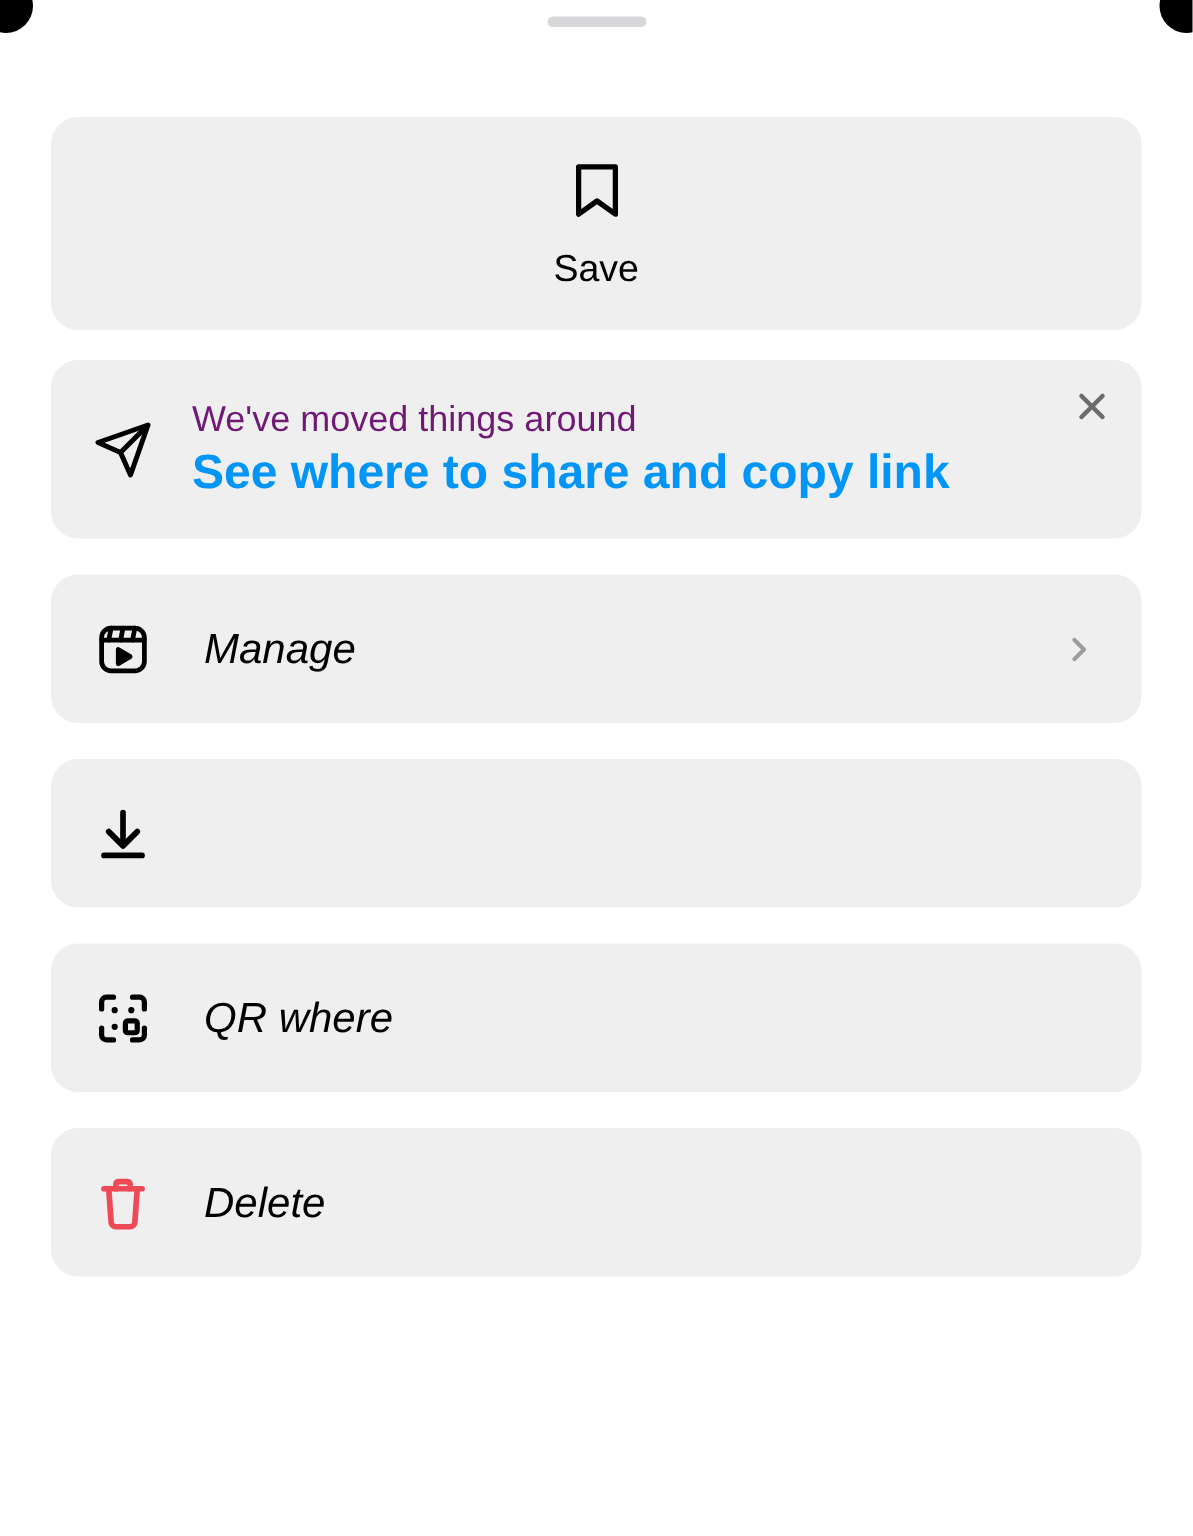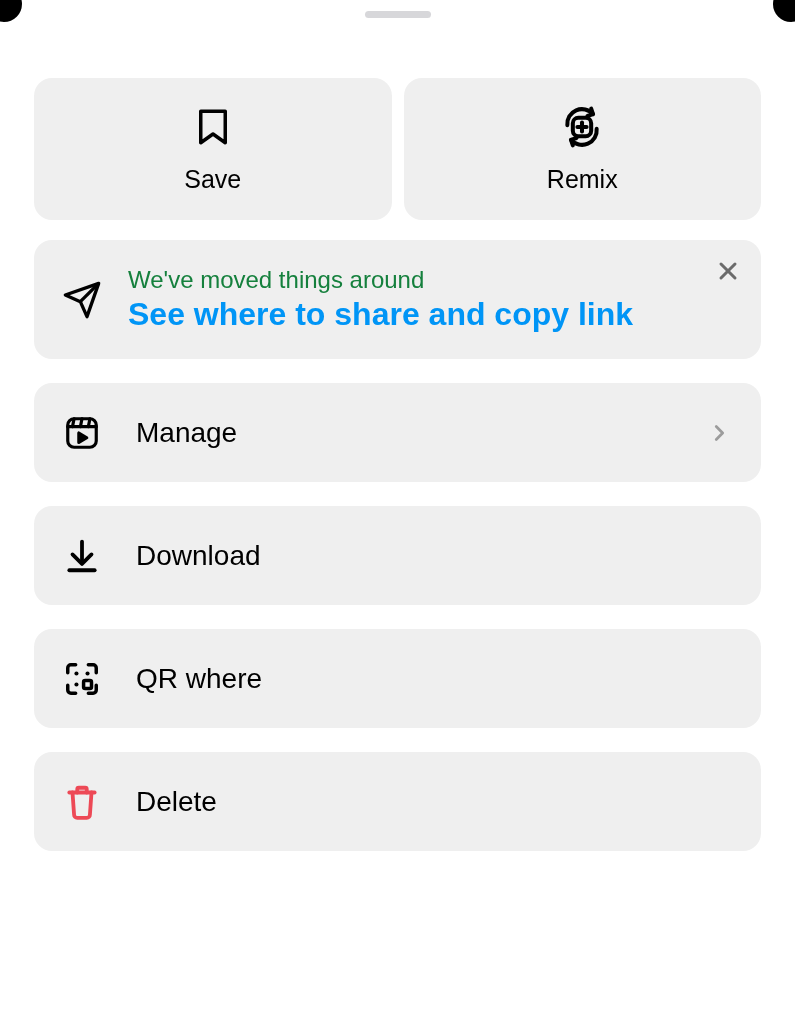--- a/index.html
+++ b/index.html
@@ -84,21 +84,21 @@
     justify-content: center;
   }
   .banner-text {
     flex: 1;
     display: flex;
     flex-direction: column;
     gap: 2px;
   }
   .banner-title {
     font-size: 24px;
-    color: #15803d;
+    color: #701a75;
   }
   .banner-link {
     font-size: 32px;
     font-weight: 600;
     color: #0095f6;
     cursor: pointer;
   }
   .banner-close {
     position: absolute;
     top: 16px;
@@ -132,20 +132,21 @@
     flex: 0 0 40px;
     display: flex;
     align-items: center;
     justify-content: center;
     color: #000;
   }
   .row-label {
     flex: 1;
     font-size: 28px;
     color: #000;
+    font-style: italic;
   }
   .row.danger .row-label { color: #000000; }
   .row.danger .row-icon { color: #ed4956; }
   .chevron {
     width: 28px;
     height: 28px;
     display: flex;
     align-items: center;
     justify-content: center;
     color: #9c9c9c;
@@ -164,34 +165,20 @@
 
     <div class="tile">
       <span class="tile-icon">
         <svg width="42" height="42" viewBox="0 0 24 24" fill="none" stroke="#000" stroke-width="2" stroke-linejoin="round">
           <path d="M5 3h14v18l-7-5-7 5V3z"></path>
         </svg>
       </span>
       <span class="tile-label">Save</span>
     </div>
 
-    <div class="tile">
-      <span class="tile-icon">
-        <svg width="46" height="46" viewBox="0 0 24 24" fill="none" stroke="#000" stroke-width="2.2" stroke-linecap="round" stroke-linejoin="round">
-          <rect x="7" y="7" width="10" height="10" rx="3"></rect>
-          <line x1="12" y1="9.5" x2="12" y2="14.5"></line>
-          <line x1="9.5" y1="12" x2="14.5" y2="12"></line>
-          <path d="M4 11 A8 8 0 0 1 18 5"></path>
-          <polyline points="17 2 18 5 15 6"></polyline>
-          <path d="M20 13 A8 8 0 0 1 6 19"></path>
-          <polyline points="7 22 6 19 9 18"></polyline>
-        </svg>
-      </span>
-      <span class="tile-label">Remix</span>
-    </div>
 
 
   </div>
 
   <div class="banner">
     <span class="banner-icon">
       <svg width="40" height="40" viewBox="0 0 24 24" fill="none" stroke="#000" stroke-width="2" stroke-linejoin="round">
         <path d="M22 2 L2 9 L11 13 L15 22 L22 2 Z"></path>
         <line x1="11" y1="13" x2="22" y2="2"></line>
       </svg>
@@ -231,21 +218,20 @@
 
 
     <div class="row">
       <span class="row-icon">
         <svg width="38" height="38" viewBox="0 0 24 24" fill="none" stroke="#000" stroke-width="2.4" stroke-linecap="round" stroke-linejoin="round">
           <line x1="12" y1="3" x2="12" y2="16"></line>
           <polyline points="6 11 12 17 18 11"></polyline>
           <line x1="4" y1="21" x2="20" y2="21"></line>
         </svg>
       </span>
-      <span class="row-label">Download</span>
     </div>
 
     <div class="row">
       <span class="row-icon">
         <svg width="38" height="38" viewBox="0 0 24 24" fill="none" stroke="#000" stroke-width="2.2" stroke-linecap="round">
           <path d="M8 3 H5 a2 2 0 0 0 -2 2 v3"></path>
           <path d="M16 3 H19 a2 2 0 0 1 2 2 v3"></path>
           <path d="M3 16 v3 a2 2 0 0 0 2 2 h3"></path>
           <path d="M21 16 v3 a2 2 0 0 1 -2 2 h-3"></path>
           <circle cx="8.5" cy="8.5" r="1.3" fill="#000" stroke="none"></circle>

